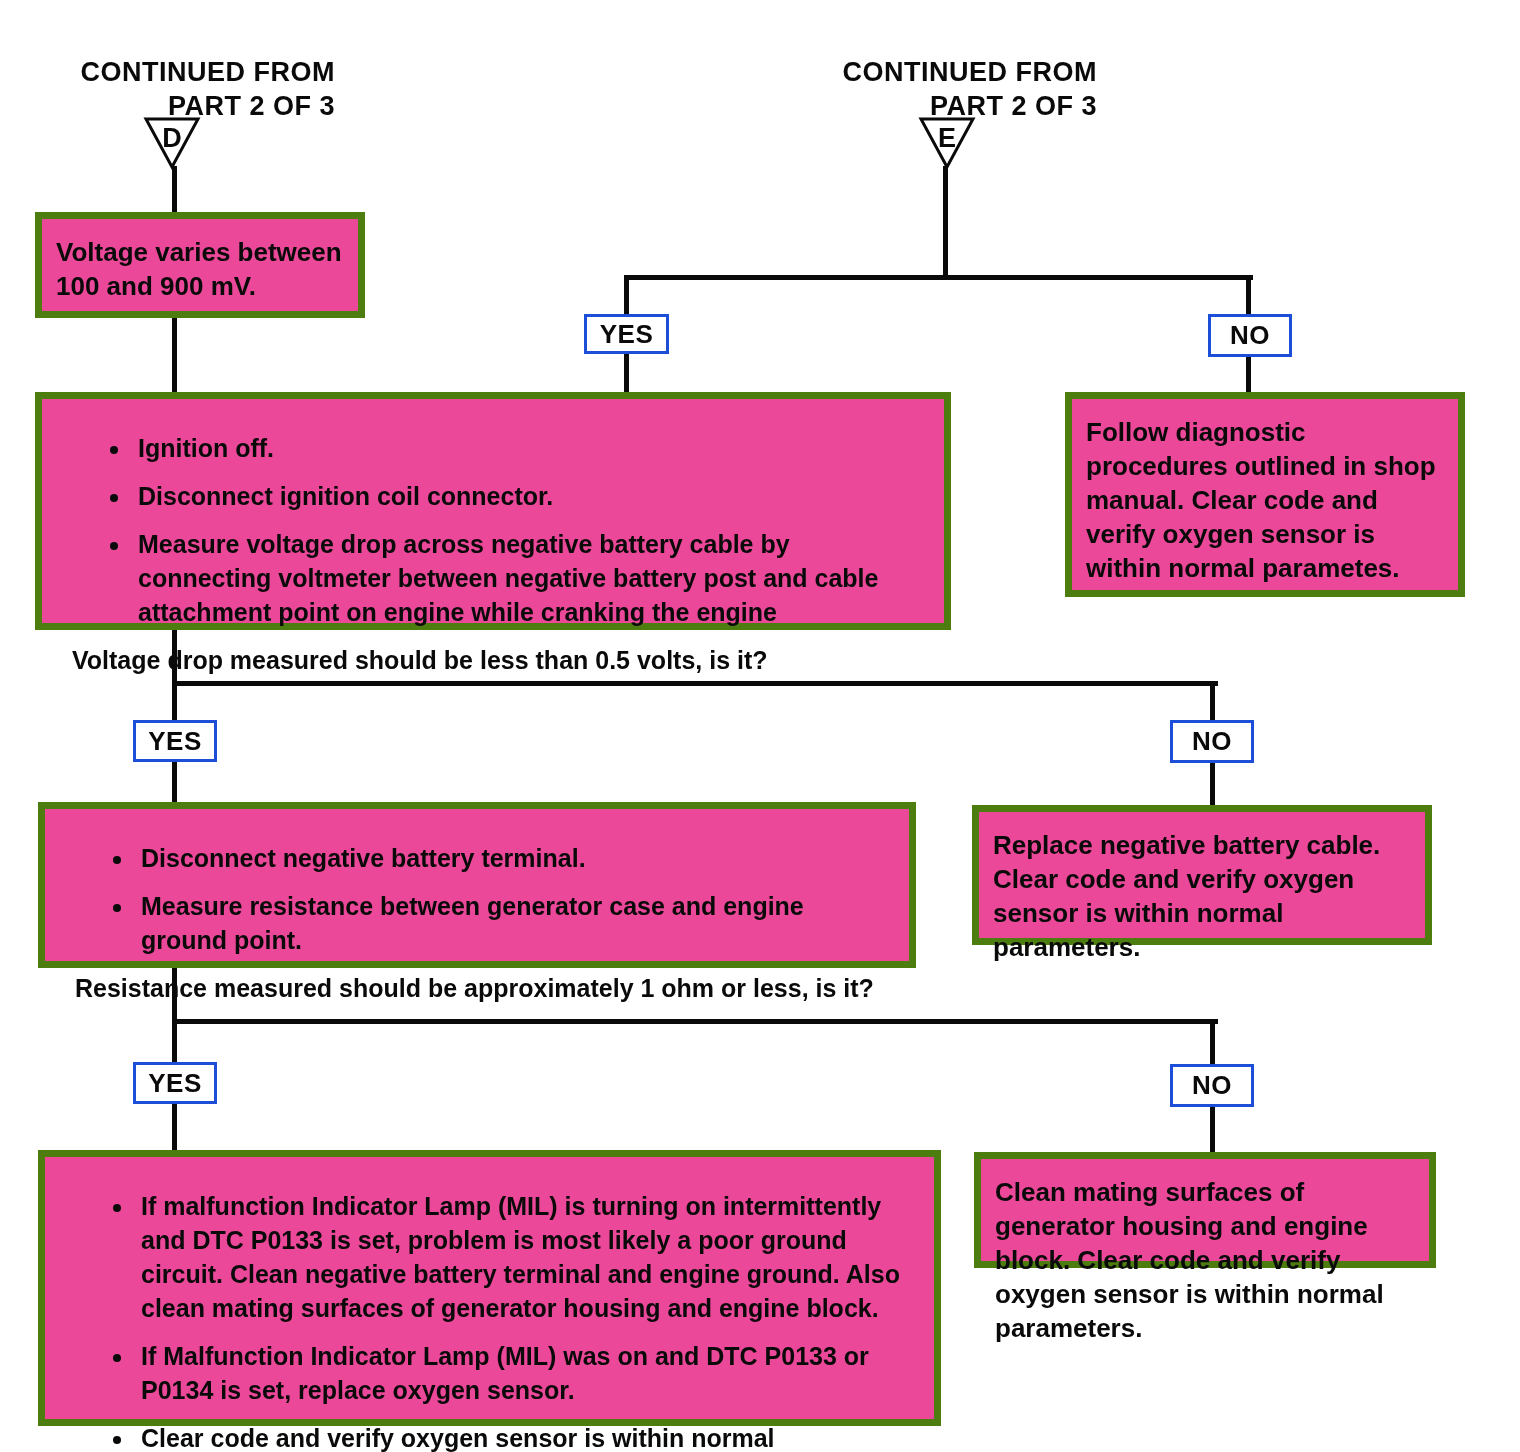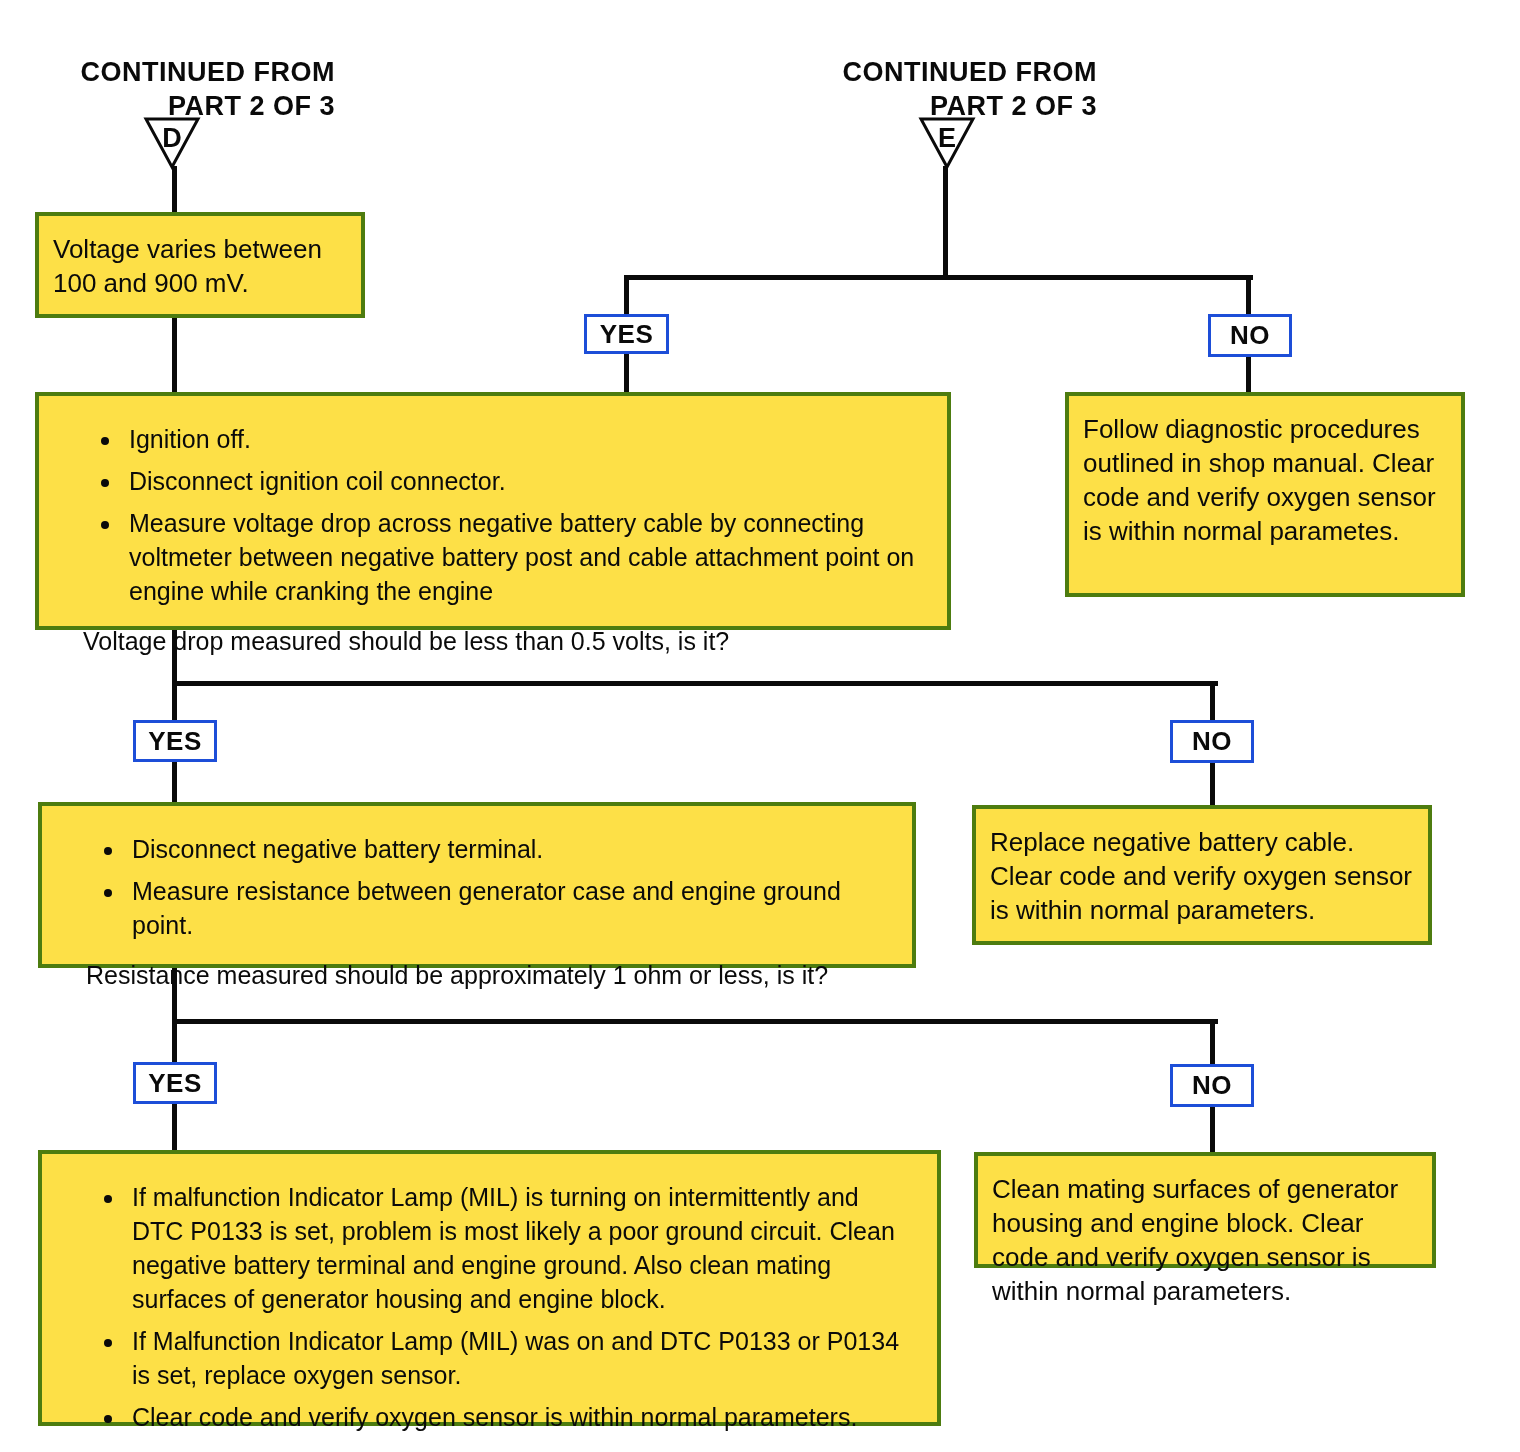--- a/index.html
+++ b/index.html
@@ -24,32 +24,33 @@
   .tri { position: absolute; }
   .tri text {
     font-family: "Liberation Sans", sans-serif;
     font-weight: 700;
     font-size: 27px;
     fill: #0a0a0a;
   }
   .box {
     position: absolute;
     box-sizing: border-box;
-    border: 4px solid #4d7c0f;
-    background: #fde047;
+    border: 7px solid #4d7c0f;
+    background: #ec4899;
+    font-weight: bold;
   }
   .box .body {
     padding: 18px 16px 14px 28px;
     font-size: 25px;
     line-height: 34px;
   }
   .box.small .body { padding: 16px 14px; font-size: 26px; line-height: 34px; }
   .box ul { list-style: disc; margin: 6px 0 0 0; padding: 0 0 0 48px; }
-  .box li { padding-left: 6px; margin: 8px; }
-  .box .question { margin: 16px; }
+  .box li { padding-left: 6px; margin: 14px; }
+  .box .question { margin: 2px; }
   .tag {
     position: absolute;
     box-sizing: border-box;
     border: 3px solid #1d4ed8;
     background: #ffffff;
     display: flex;
     align-items: center;
     justify-content: center;
     font-weight: 700;
     font-size: 26px;

